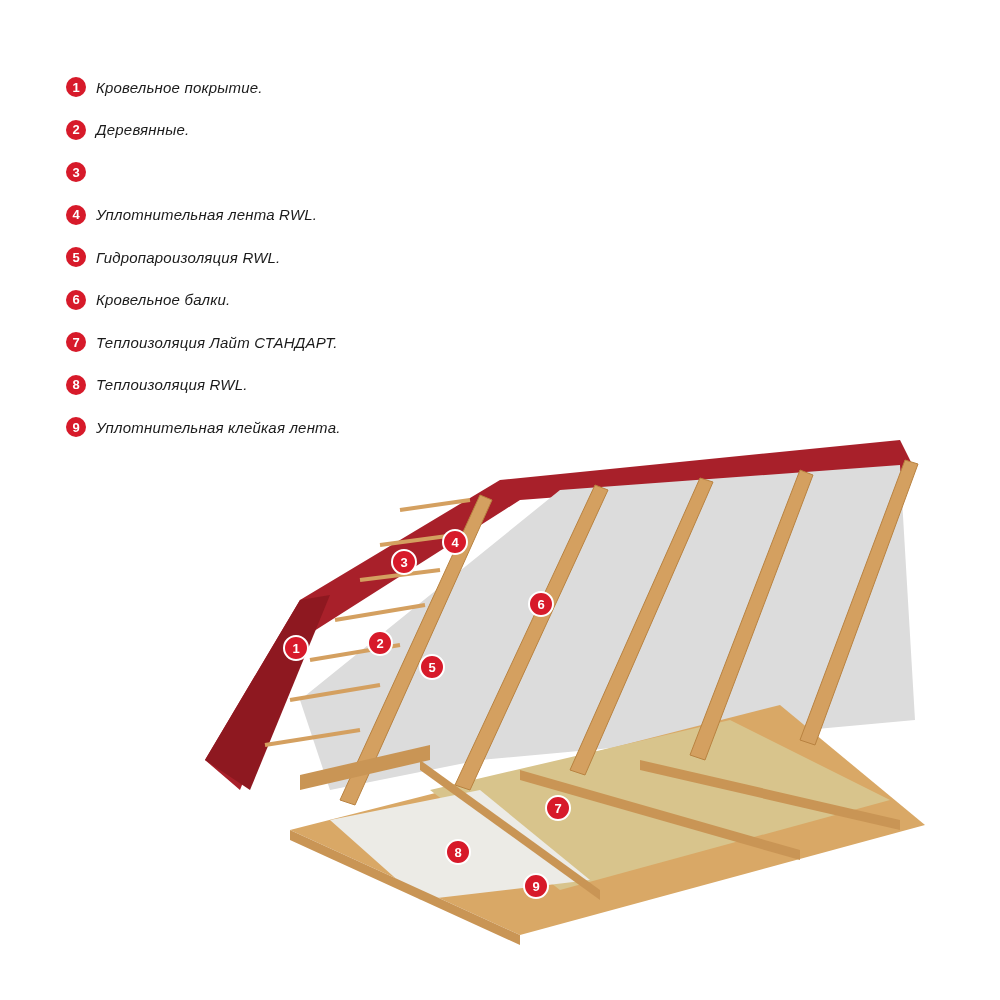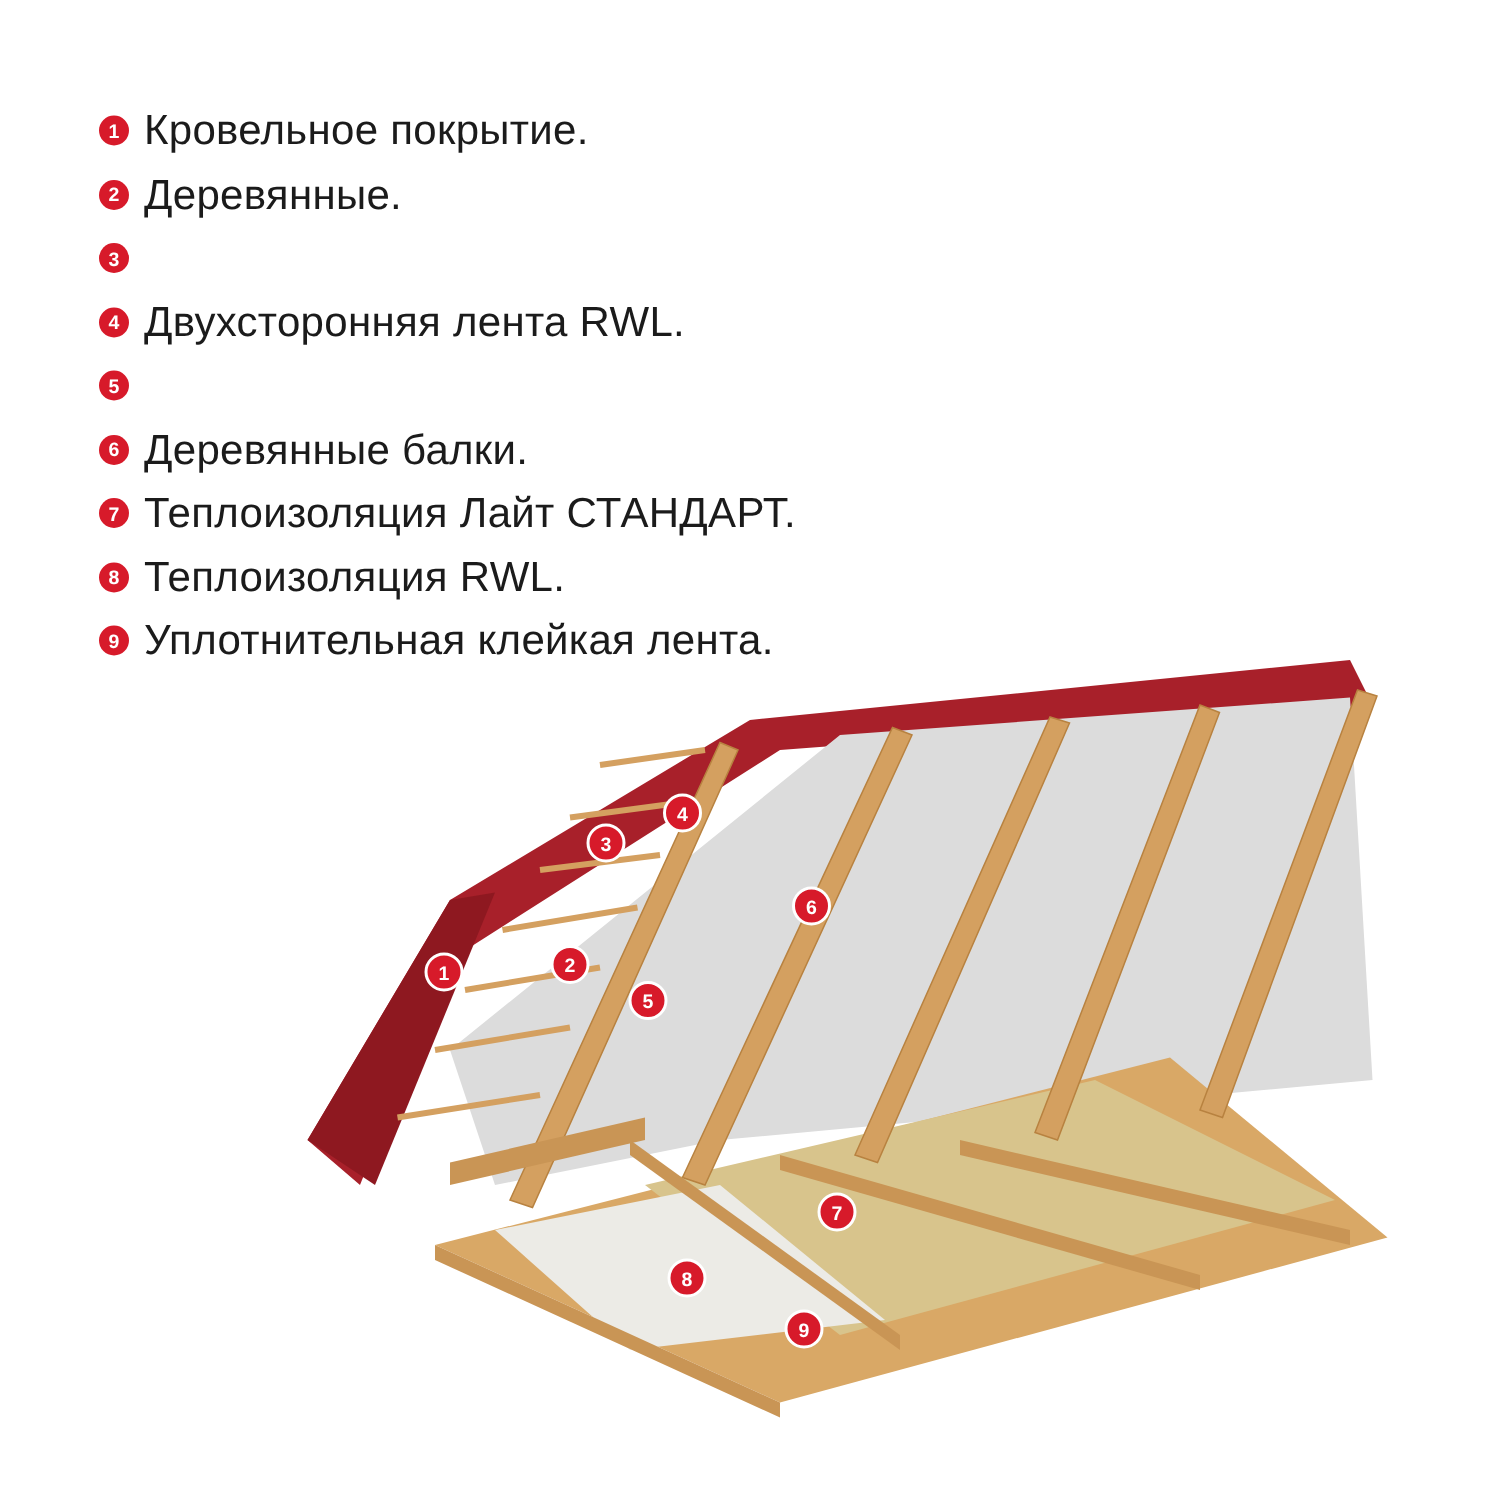--- a/index.html
+++ b/index.html
@@ -1,48 +1,49 @@
 <!DOCTYPE html>
 <html><head>
 <meta charset="utf-8">
 <style>
   html,body{margin:0;padding:0;background:#ffffff;}
   body{width:1000px;height:1000px;position:relative;overflow:hidden;font-family:"Liberation Sans",sans-serif;}
   .legend{position:absolute;left:66px;top:66px;}
   .legend-item{display:flex;align-items:center;height:42.5px;}
   .badge{width:20px;height:20px;border-radius:50%;background:#d71a2a;color:#fff;font-weight:bold;font-size:13px;display:flex;align-items:center;justify-content:center;margin-right:10px;flex:0 0 auto;}
-  .label{font-size:28px;color:#1b1b1b;letter-spacing:0.2px;}
+  .label{font-size:15px;color:#1b1b1b;letter-spacing:0.2px;font-style:italic;}
   svg.scene{position:absolute;left:0;top:0;}
   .marker{position:absolute;width:22px;height:22px;border-radius:50%;background:#d71a2a;color:#fff;font-weight:bold;font-size:13px;display:flex;align-items:center;justify-content:center;border:2px solid #fff;box-sizing:content-box;}
 </style>
 </head>
 <body>
 
 <div class="legend">
   <div class="legend-item">
       <span class="badge">1</span>
       <span class="label">Кровельное покрытие.</span>
     </div>
   <div class="legend-item">
       <span class="badge">2</span>
       <span class="label">Деревянные.</span>
     </div>
   <div class="legend-item">
       <span class="badge">3</span>
     </div>
   <div class="legend-item">
       <span class="badge">4</span>
-      <span class="label">Двухсторонняя лента RWL.</span>
+      <span class="label">Уплотнительная лента RWL.</span>
     </div>
   <div class="legend-item">
       <span class="badge">5</span>
+      <span class="label">Гидропароизоляция RWL.</span>
     </div>
   <div class="legend-item">
       <span class="badge">6</span>
-      <span class="label">Деревянные балки.</span>
+      <span class="label">Кровельное балки.</span>
     </div>
   <div class="legend-item">
       <span class="badge">7</span>
       <span class="label">Теплоизоляция Лайт СТАНДАРТ.</span>
     </div>
   <div class="legend-item">
       <span class="badge">8</span>
       <span class="label">Теплоизоляция RWL.</span>
     </div>
   <div class="legend-item">

